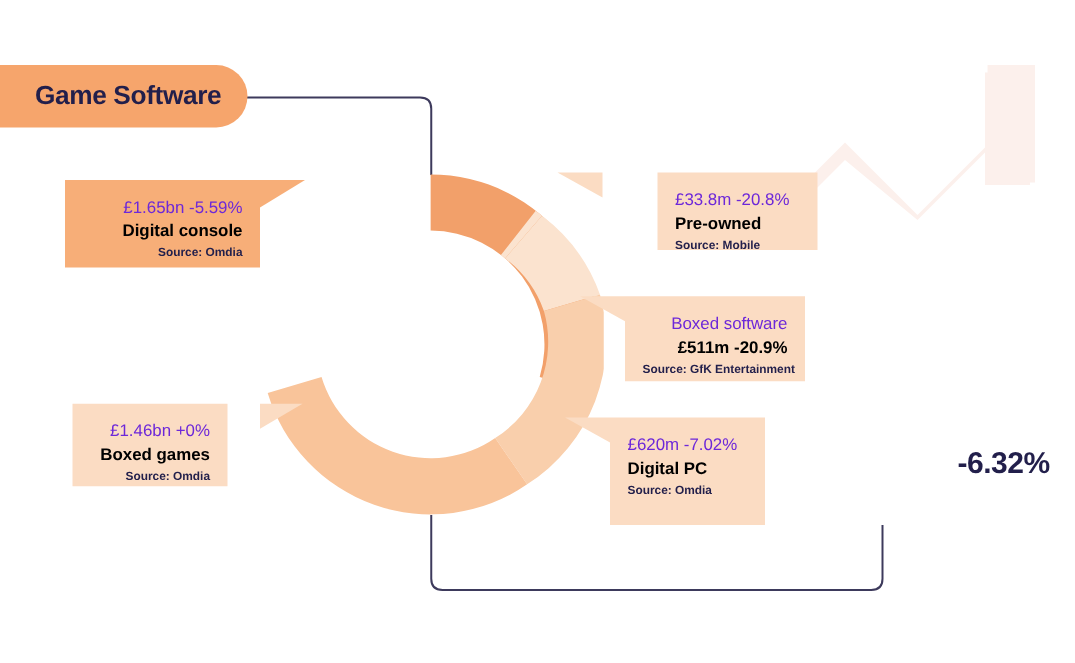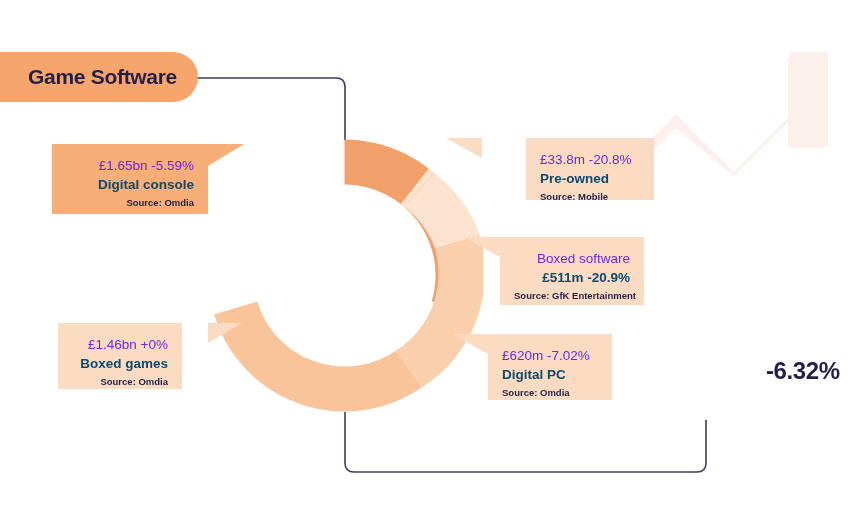--- a/index.html
+++ b/index.html
@@ -75,21 +75,21 @@
     padding: 12px 14px 11px 14px;
   }
   .callout .line1 {
     color: #6d28d9;
     font-size: 13.5px;
     font-weight: normal;
     line-height: 1.42;
     white-space: nowrap;
   }
   .callout .line2 {
-    color: #0c4a6e;
+    color: #000000;
     font-size: 13.5px;
     font-weight: bold;
     line-height: 1.42;
     white-space: nowrap;
   }
   .callout .src {
     color: #221F4B;
     font-size: 9.5px;
     font-weight: bold;
     line-height: 1.9;
@@ -197,21 +197,21 @@
   </div>
   <div class="tail" style="left:464px; top:237px; border-top:20px solid #FBDCC3; border-bottom:20px solid transparent; border-left:36px solid transparent;"></div>
 
   <div class="callout right-align tone-pale" style="left:58px; top:323px; width:124px; height:66px;">
     <div class="line1">£1.46bn  +0%</div>
     <div class="line2">Boxed games</div>
     <div class="src">Source: Omdia</div>
   </div>
   <div class="tail" style="left:208px; top:323px; border-top:20px solid #FBDCC3; border-bottom:20px solid transparent; border-right:34px solid transparent;"></div>
 
-  <div class="callout left-align tone-pale" style="left:488px; top:334px; width:124px; height:66px;">
+  <div class="callout left-align tone-pale" style="left:488px; top:334px; width:124px; height:86px;">
     <div class="line1">£620m  -7.02%</div>
     <div class="line2">Digital PC</div>
     <div class="src">Source: Omdia</div>
   </div>
   <div class="tail" style="left:452px; top:334px; border-top:20px solid #FBDCC3; border-bottom:20px solid transparent; border-left:36px solid transparent;"></div>
 
   <div class="total-delta">-6.32%</div>
 
 </div>
 

